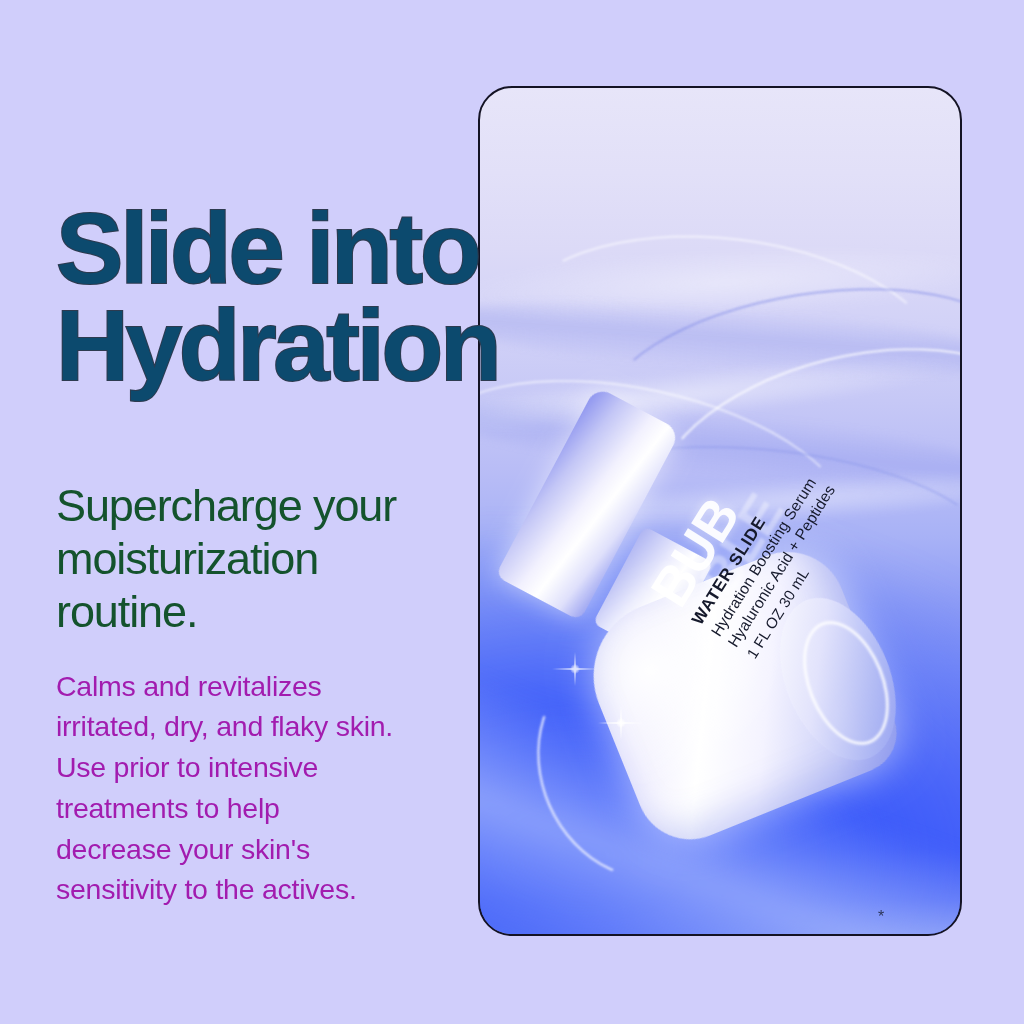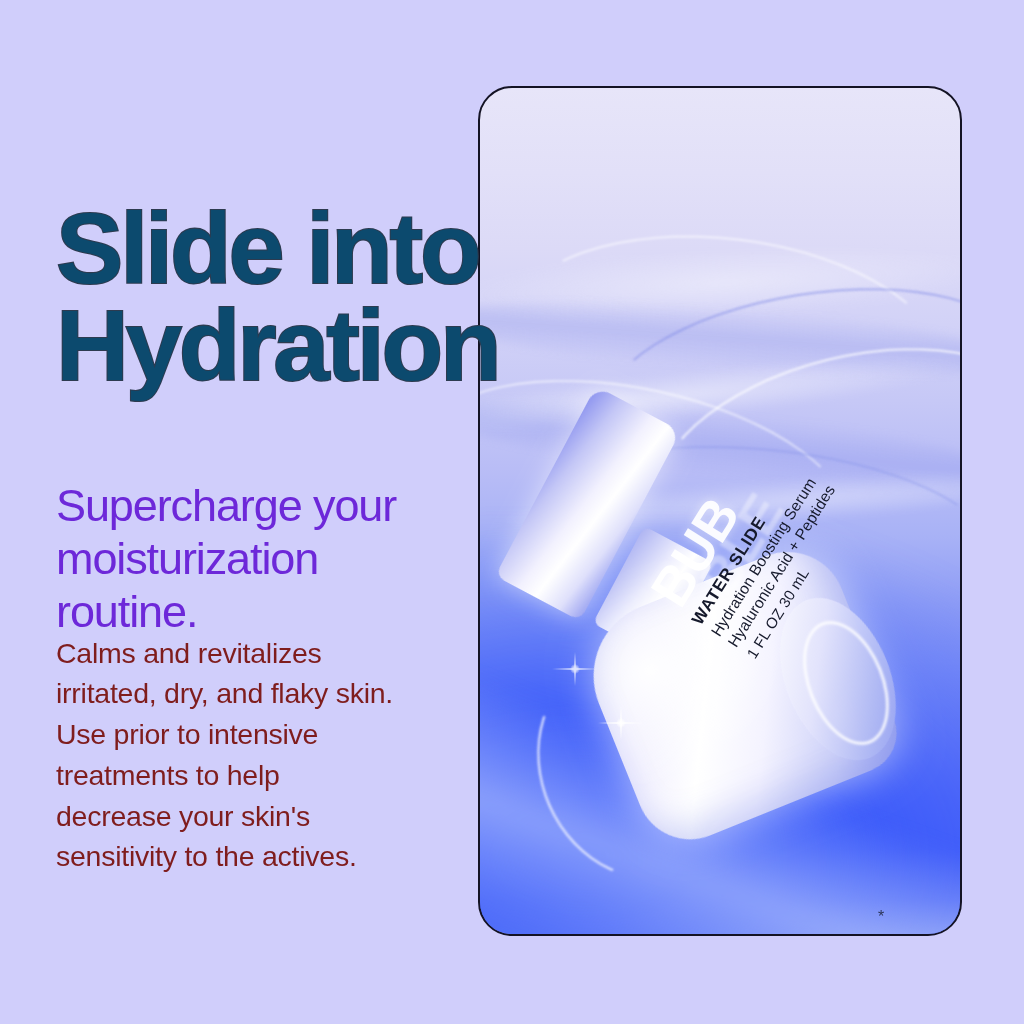--- a/index.html
+++ b/index.html
@@ -291,34 +291,34 @@
 
   .subhead {
     position: absolute;
     left: 56px;
     top: 443px;
     width: 410px;
     font-size: 45px;
     line-height: 1.17;
     letter-spacing: -1.1px;
     font-weight: 400;
-    color: #6d28d9;
+    color: #14532d;
     white-space: pre-line;
   }
 
   .bodytext {
     position: absolute;
     left: 56px;
-    top: 604px;
+    top: 637px;
     width: 392px;
     font-size: 28.5px;
     line-height: 1.43;
     letter-spacing: -0.25px;
     font-weight: 400;
-    color: #7f1d1d;
+    color: #a21caf;
     white-space: pre-line;
   }
 </style>
 </head>
 <body>
 
 <div class="canvas">
 
   <div class="media-panel">
     <div class="media-inner">

